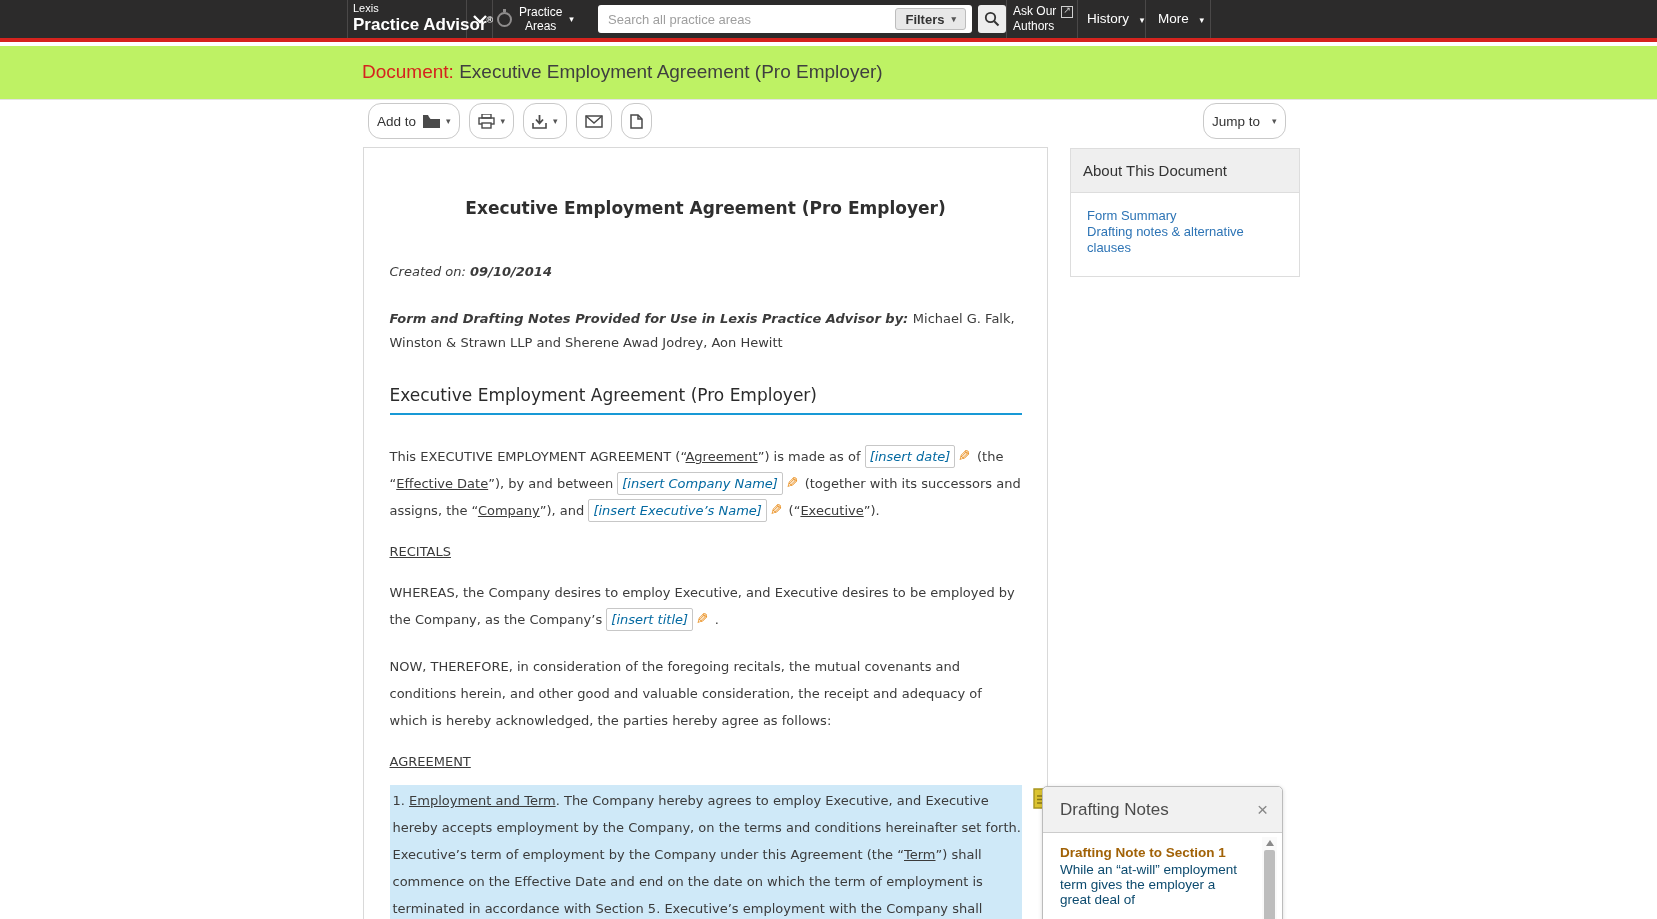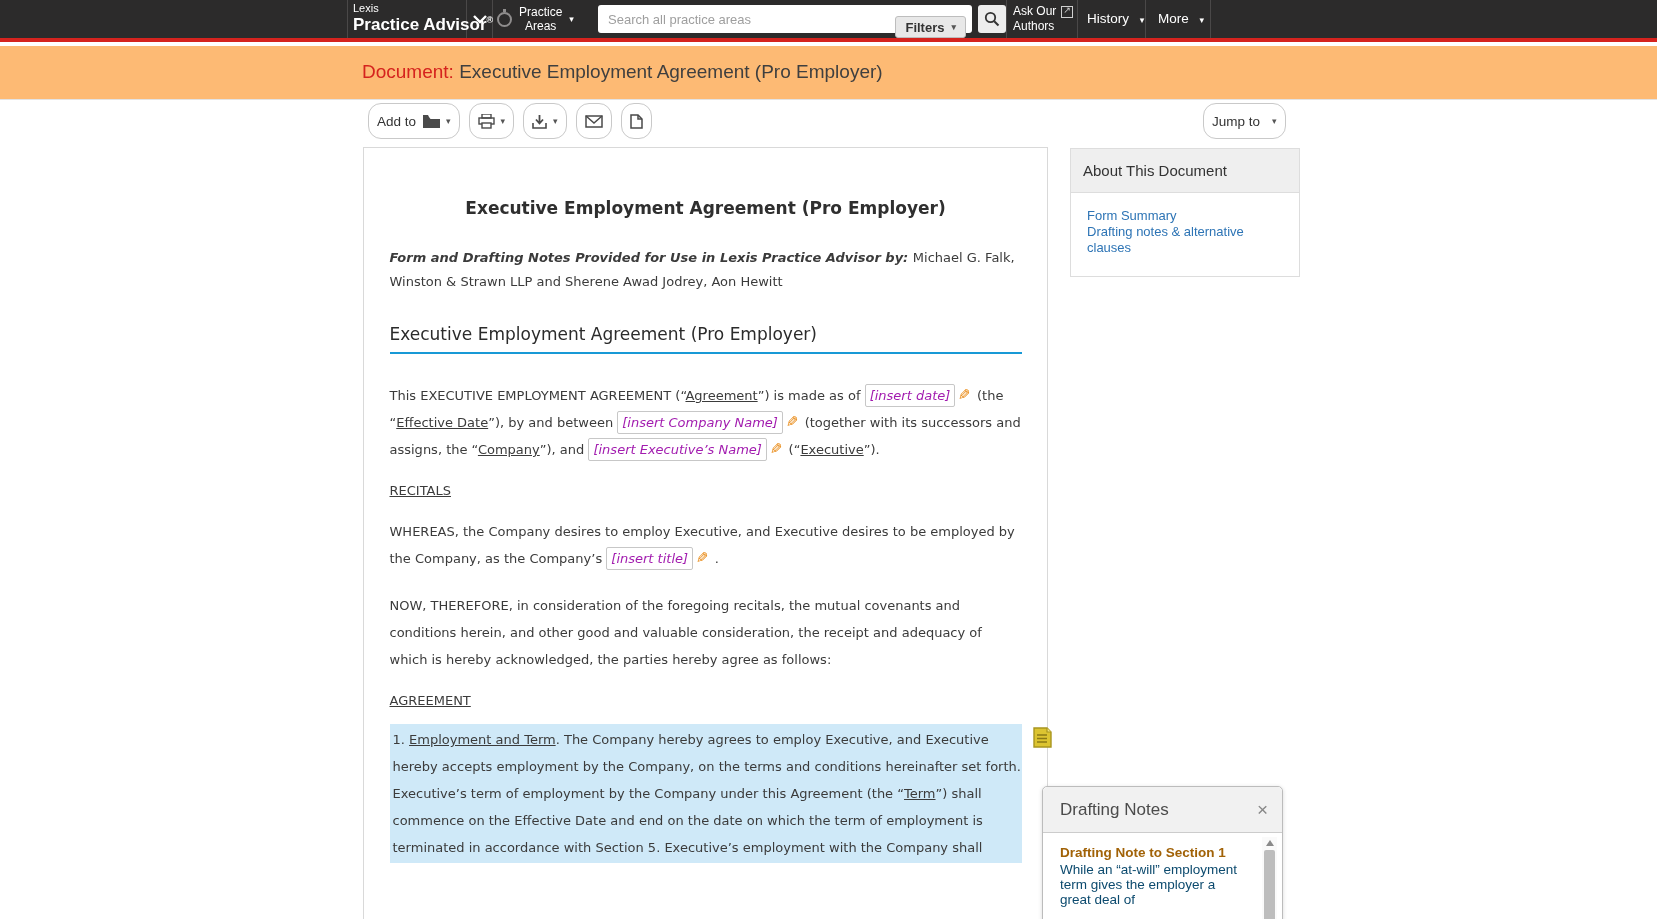--- a/index.html
+++ b/index.html
@@ -22,33 +22,33 @@
   .pa-icon:before { content:""; position:absolute; left:4px; top:-5px; width:3px; height:3px; background:#8f8d8d; }
   .pa-text { font-size:12px; line-height:14px; }
   .caret { font-size:9px; color:#fff; margin-left:7px; }
   .caret.dark { color:#555; }
   .nav-search { position:absolute; left:598px; top:5px; width:374px; height:28px; }
   .nav-search input { width:100%; height:28px; border:none; border-radius:3px; padding:0 100px 0 10px;
                       font-size:13px; font-family:"Liberation Sans",sans-serif; color:#333; background:#fff; }
   .nav-search input::placeholder { color:#9e9e9e; }
   .filters-btn { position:absolute; right:6px; top:3px; height:22px; padding:0 9px;
                  background:#e8e8e8; border:1px solid #bdbdbd; border-radius:3px;
-                 font-size:13px; font-weight:700; color:#333; display:flex; align-items:center; cursor:pointer;margin-top:8px; }
+                 font-size:13px; font-weight:700; color:#333; display:flex; align-items:center; cursor:pointer; }
   .search-btn { position:absolute; left:978px; top:5px; width:28px; height:28px; background:#ededed;
                 border:none; border-radius:3px; display:flex; align-items:center; justify-content:center; cursor:pointer; }
   .aoa { left:1013px; top:4px; display:flex; }
   .aoa .txt { font-size:12px; line-height:15px; }
   .aoa-icon { width:12px; height:12px; border:1px solid #cfcfcf; margin-left:5px; margin-top:2px; position:relative; }
   .aoa-icon:before { content:"↗"; position:absolute; left:1px; top:-2px; font-size:9px; color:#cfcfcf; }
   .hist { left:1087px; top:11px; font-size:13.5px; }
   .more { left:1158px; top:11px; font-size:13.5px; }
 
   
   .doc-header { position:absolute; left:0; top:46px; width:1657px; height:54px;
-                background:#fdba74; border-bottom:1px solid #e3e3e3; }
+                background:#bef264; border-bottom:1px solid #e3e3e3; }
   .doc-header .inner { position:absolute; left:362px; top:15px; font-size:19px; }
   .doc-header .lbl { color:#d5231e; }
   .doc-header .ttl { color:#3f3f3f; }
 
   
   .toolbar { position:absolute; left:368px; top:103px; display:flex; gap:9px; }
   .tbtn { height:36px; background:#fff; border:1px solid #c9c9c9; border-radius:13px;
           display:flex; align-items:center; padding:0 8px; cursor:pointer; font-size:13.5px; color:#333; }
   .tbtn svg { display:block; }
   .tbtn .caret { margin-left:6px; }
@@ -64,21 +64,21 @@
   .created .date { font-weight:700; }
   .byline { margin-top:28px; line-height:24px; }
   .byline .lbl { font-weight:700; font-style:italic; }
   .section-h { margin-top:30px; padding-bottom:8px; border-bottom:2px solid #1899d6;
                font-size:17px; font-weight:400; color:#2b2b2b; }
   .para { margin-top:28px; line-height:27px; }
   .sub-h { margin-top:20px; text-decoration:underline; }
   .para.tight { margin-top:20px; }
   .u { text-decoration:underline; }
   .field { display:inline-block; border:1px solid #c7c7c7; border-radius:2px; background:#fff;
-           padding:0 4px; font-style:italic; color:#a21caf; line-height:21px; cursor:pointer; }
+           padding:0 4px; font-style:italic; color:#0369a1; line-height:21px; cursor:pointer; }
   .pencil { color:#e8860d; font-size:15px; margin:0 2px 0 3px; display:inline-block;
             transform:scaleX(-1); cursor:pointer; }
   .hl { position:relative; margin-top:16px; background:#cfe9f8; line-height:27px; padding:2px 0 2px 3px; }
   .note-ic { position:absolute; right:-30px; top:3px; cursor:pointer; }
 
   
   .about { position:absolute; left:1070px; top:148px; width:230px; background:#fff; border:1px solid #ddd; }
   .about-h { height:44px; background:#efefef; border-bottom:1px solid #ddd;
              font-size:15px; color:#333; display:flex; align-items:center; padding-left:12px; }
   .about-body { padding:15px 16px 20px 16px; }
@@ -213,20 +213,21 @@
 <div class="tbtn jumpto">
   <span style="margin-right:6px">Jump to</span>
   <span class="caret dark">▾</span>
 </div>
 
 <div class="doc-container">
   <div class="doc-content">
 
     <div class="doc-title">Executive Employment Agreement (Pro Employer)</div>
 
+    <p class="created"><span>Created on: </span><span class="date">09/10/2014</span></p>
 
     <p class="byline"><span class="lbl">Form and Drafting Notes Provided for Use in Lexis Practice Advisor by: </span><span>Michael G. Falk, Winston &amp; Strawn LLP and Sherene Awad Jodrey, Aon Hewitt</span></p>
 
     <h2 class="section-h">Executive Employment Agreement (Pro Employer)</h2>
 
     <p class="para">This EXECUTIVE EMPLOYMENT AGREEMENT (“<span class="u">Agreement</span>”) is made as of <span class="field">[insert date]</span><span class="pencil">✎</span> (the “<span class="u">Effective Date</span>”), by and between <span class="field">[insert Company Name]</span><span class="pencil">✎</span> (together with its successors and assigns, the “<span class="u">Company</span>”), and <span class="field">[insert Executive’s Name]</span><span class="pencil">✎</span> (“<span class="u">Executive</span>”).</p>
 
     <p class="sub-h">RECITALS</p>
 
     <p class="para tight">WHEREAS, the Company desires to employ Executive, and Executive desires to be employed by the Company, as the Company’s <span class="field">[insert title]</span><span class="pencil">✎</span> .</p>

